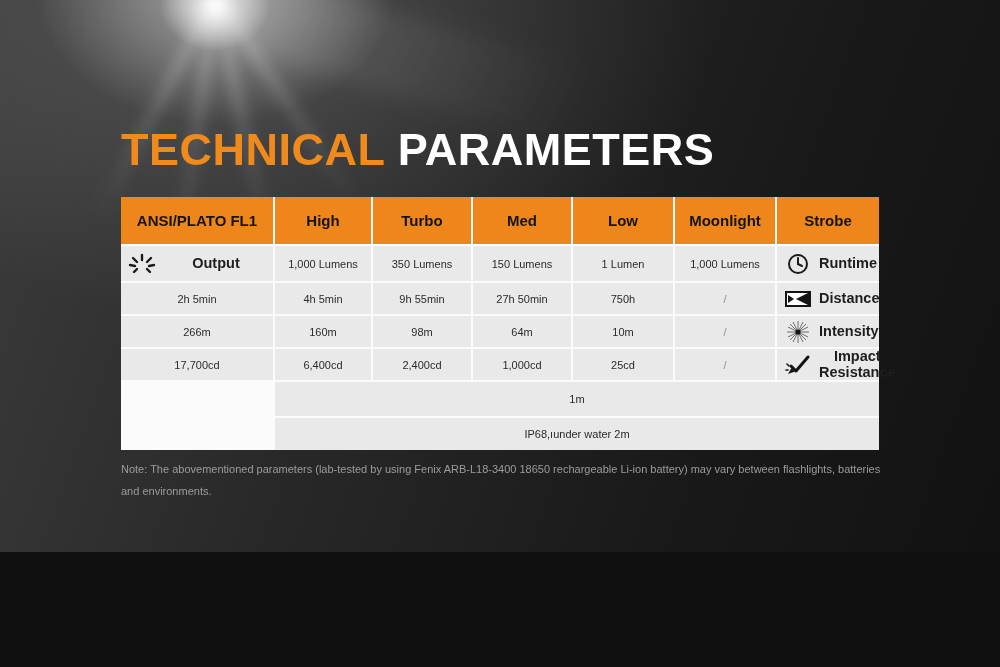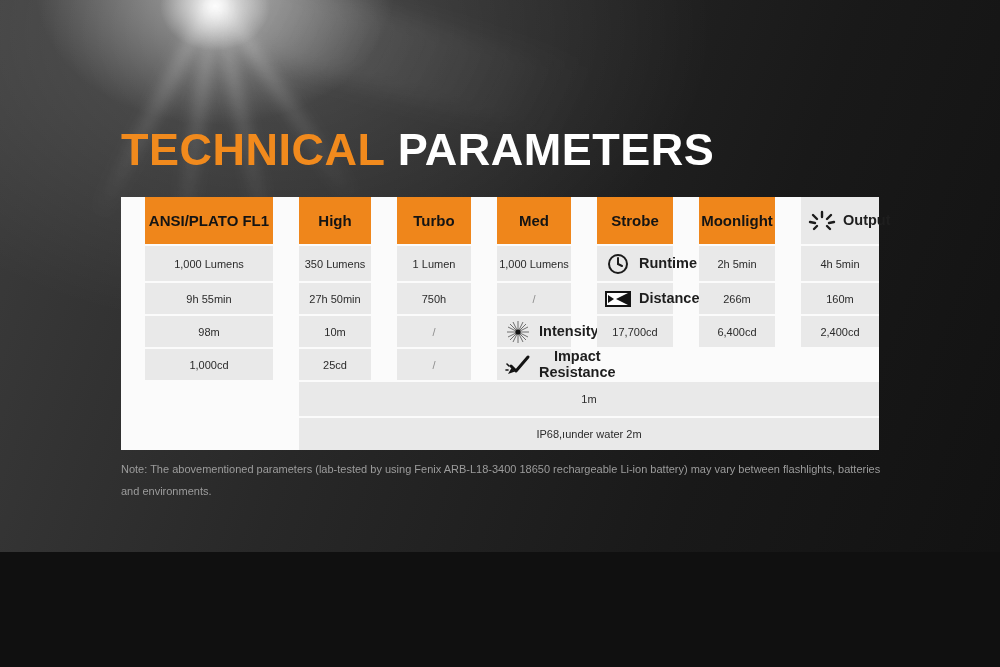--- a/index.html
+++ b/index.html
@@ -28,21 +28,21 @@
   }
   .title .hl{color:#f18a1d;}
   .title .rest{color:#ffffff;}
   .spec-table{
     position:absolute;left:121px;top:197px;width:758px;
     display:grid;
     grid-template-columns:152px 96px 98px 98px 100px 100px 102px;
     grid-template-rows:47px 35px 31px 31px 31px 34px 32px;
     gap:2px;background:#fbfbfb;
   }
-  .cell{display:flex;align-items:center;justify-content:center;margin-left:24px;}
+  .cell{display:flex;align-items:center;justify-content:center;}
   .th{
     background:#ef861b;color:#141414;font-weight:700;font-size:15px;text-align:center;line-height:1.05;
   }
   .td{
     background:#e9e9e9;color:#2b2b2b;font-size:11px;
   }
   .td.muted{color:#8f8f8f;}
   .label-cell{
     background:#e9e9e9;display:flex;align-items:center;justify-content:flex-start;
   }
@@ -69,39 +69,41 @@
   <div class="beam"></div>
 
   <div class="title"><span class="hl">TECHNICAL</span><span class="rest"> PARAMETERS</span></div>
 
   <div class="spec-table">
 
     <div class="cell th">ANSI/PLATO FL1</div>
     <div class="cell th">High</div>
     <div class="cell th">Turbo</div>
     <div class="cell th">Med</div>
+    <div class="cell th">Low</div>
+    <div class="cell th">Moonlight</div>
     <div class="cell th">Strobe</div>
-    <div class="cell th">Moonlight</div>
 
     <div class="cell label-cell">
       <span class="icon">
         <svg width="28" height="22" viewBox="0 0 28 22" fill="none" stroke="#1b1b1b" stroke-width="2.4" stroke-linecap="round">
           <line x1="14" y1="7" x2="14" y2="2"></line>
           <line x1="9" y1="9" x2="5" y2="5"></line>
           <line x1="19" y1="9" x2="23" y2="5"></line>
           <line x1="7" y1="13" x2="2" y2="12"></line>
           <line x1="21" y1="13" x2="26" y2="12"></line>
           <line x1="9" y1="16" x2="6" y2="19"></line>
           <line x1="19" y1="16" x2="22" y2="19"></line>
         </svg>
       </span>
       <span class="label">Output</span>
     </div>
     <div class="cell td">1,000 Lumens</div>
     <div class="cell td">350 Lumens</div>
+    <div class="cell td">150 Lumens</div>
     <div class="cell td">1 Lumen</div>
     <div class="cell td">1,000 Lumens</div>
 
     <div class="cell label-cell">
       <span class="icon">
         <svg width="22" height="22" viewBox="0 0 22 22" fill="none" stroke="#1b1b1b" stroke-width="2" stroke-linecap="round">
           <circle cx="11" cy="11" r="9"></circle>
           <line x1="11" y1="11" x2="11" y2="5"></line>
           <line x1="11" y1="11" x2="15" y2="13"></line>
         </svg>
@@ -121,20 +123,21 @@
           <rect x="1" y="2" width="24" height="14" fill="#ffffff" stroke="#141414" stroke-width="2"></rect>
           <polygon points="25,2 25,16 11,9" fill="#141414"></polygon>
           <polygon points="3,5 9,9 3,13" fill="#141414"></polygon>
         </svg>
       </span>
       <span class="label">Distance</span>
     </div>
     <div class="cell td">266m</div>
     <div class="cell td">160m</div>
     <div class="cell td">98m</div>
+    <div class="cell td">64m</div>
     <div class="cell td">10m</div>
     <div class="cell td muted">/</div>
 
     <div class="cell label-cell">
       <span class="icon">
         <svg width="24" height="24" viewBox="0 0 24 24">
           <g stroke="#6f6f6f" stroke-width="1">
             <line x1="12" y1="1" x2="12" y2="23"></line>
             <line x1="1" y1="12" x2="23" y2="12"></line>
             <line x1="4" y1="4" x2="20" y2="20"></line>

